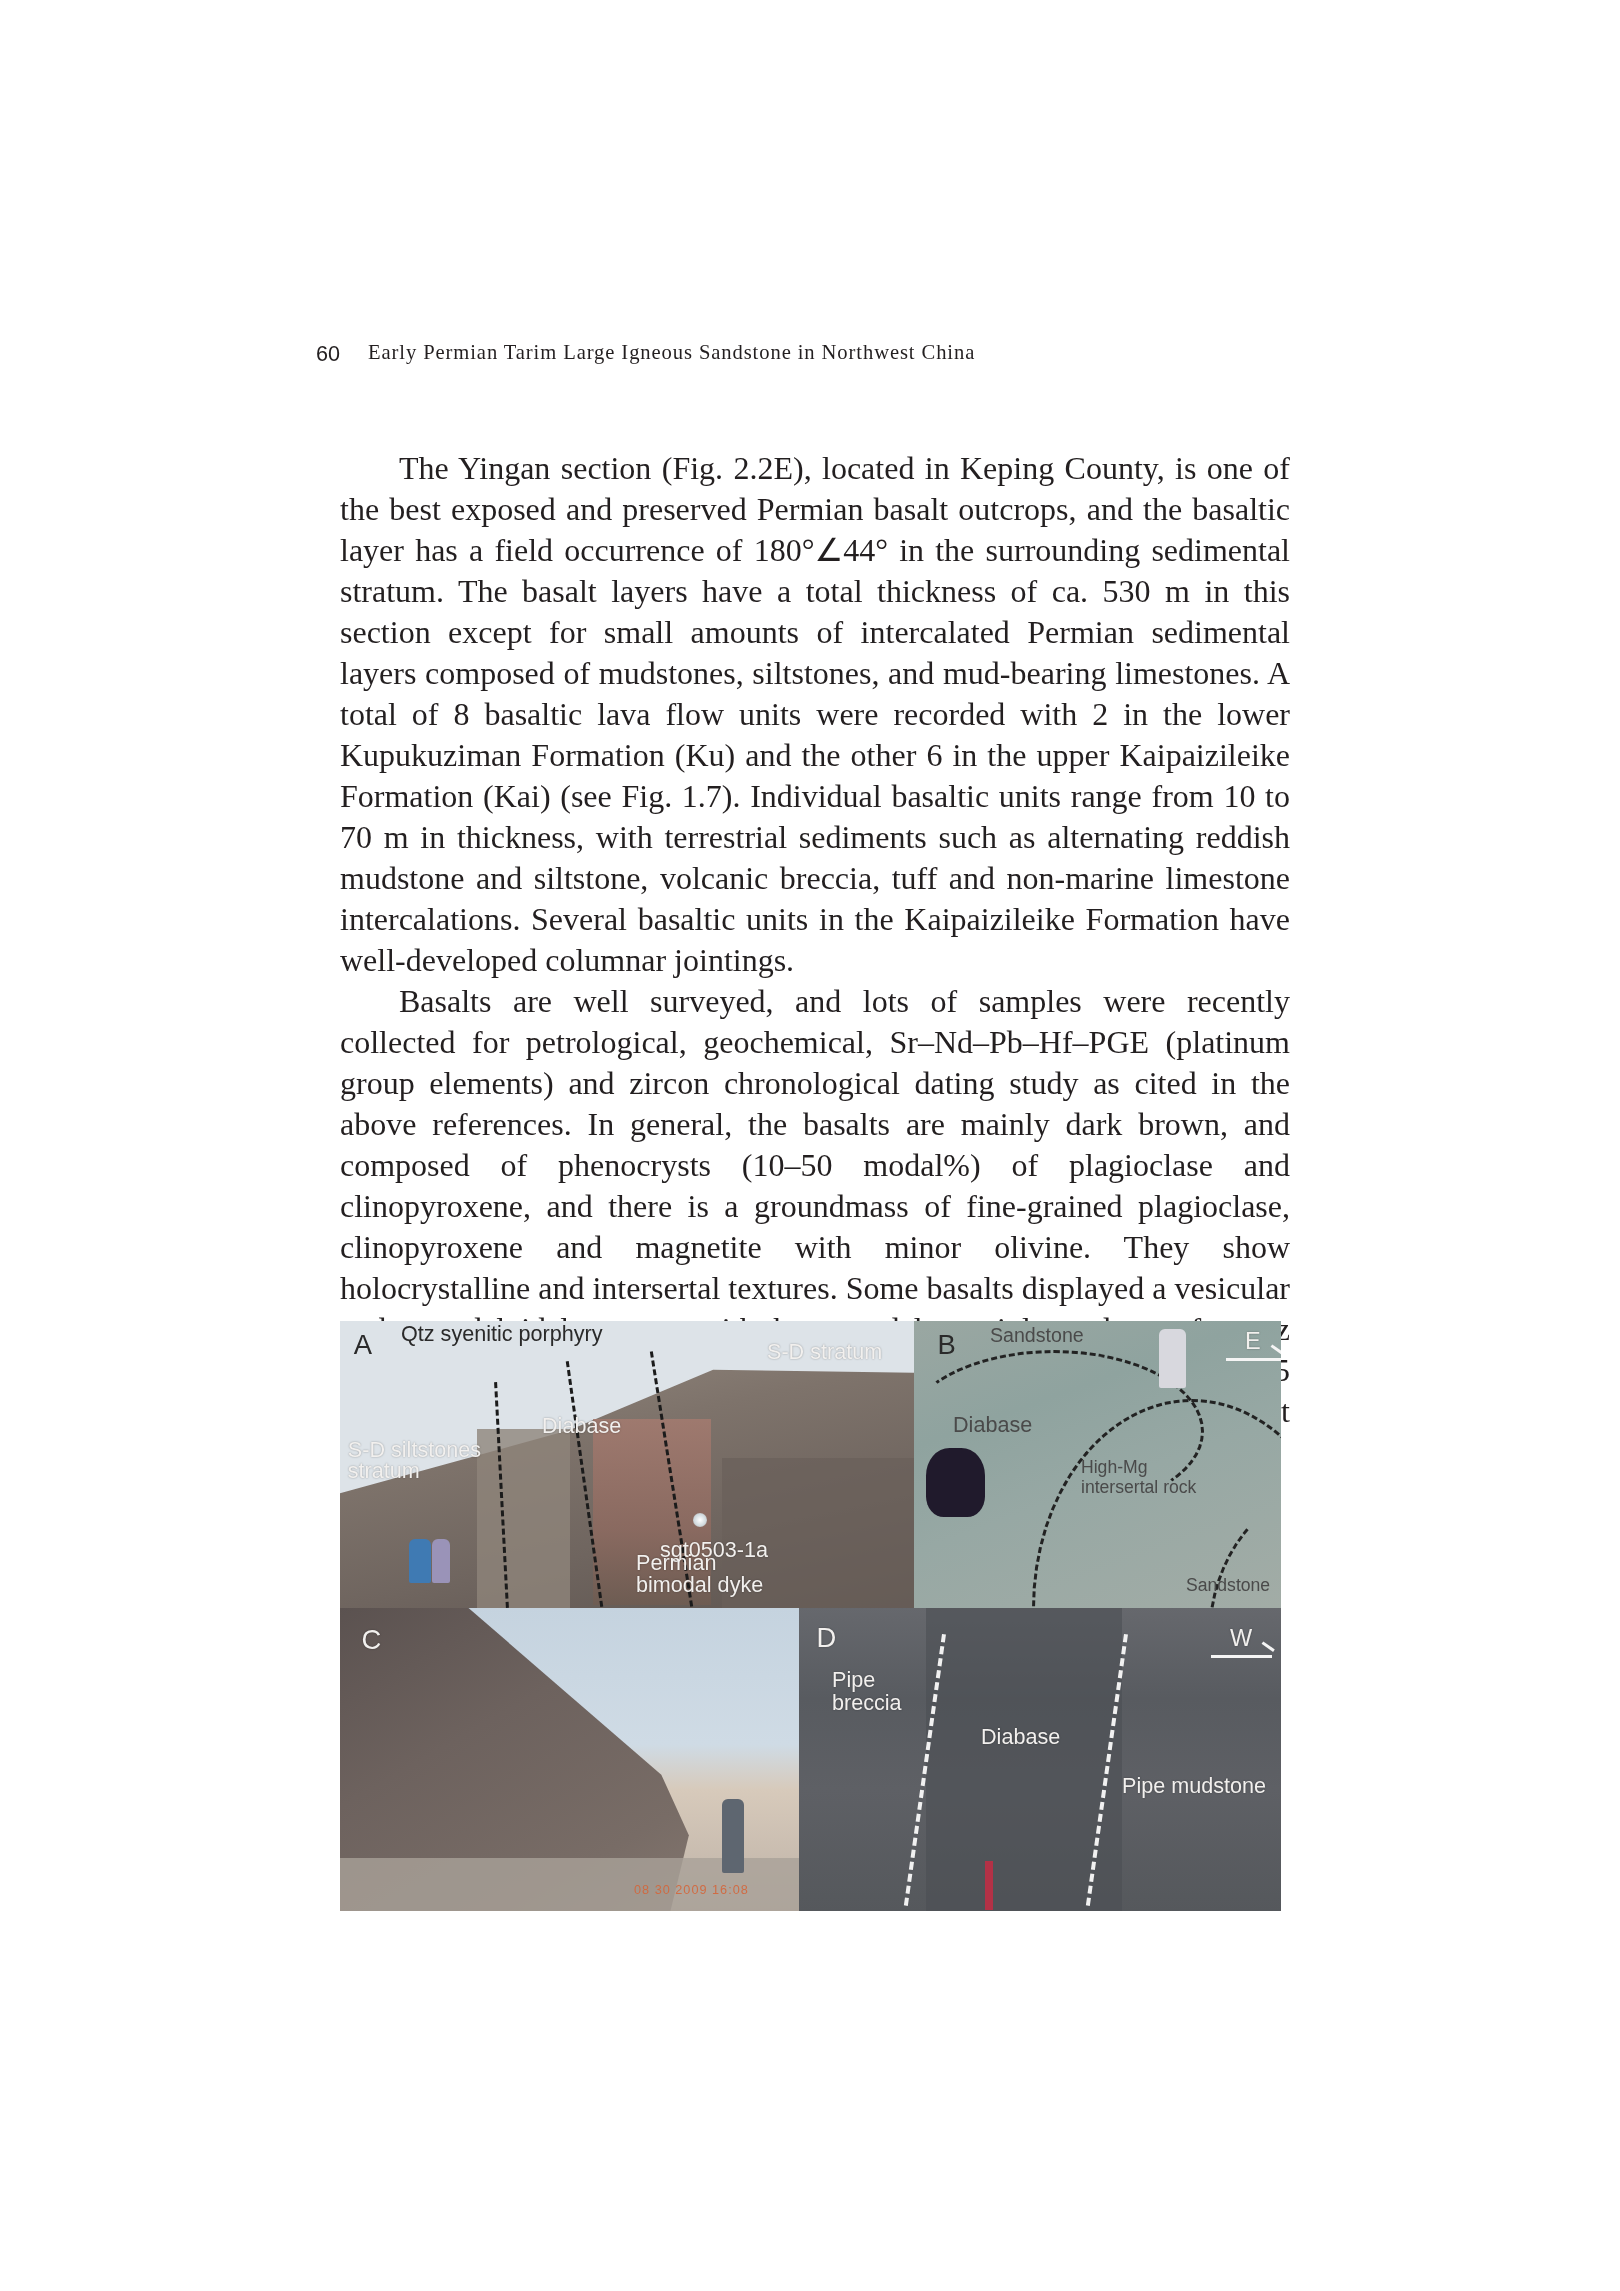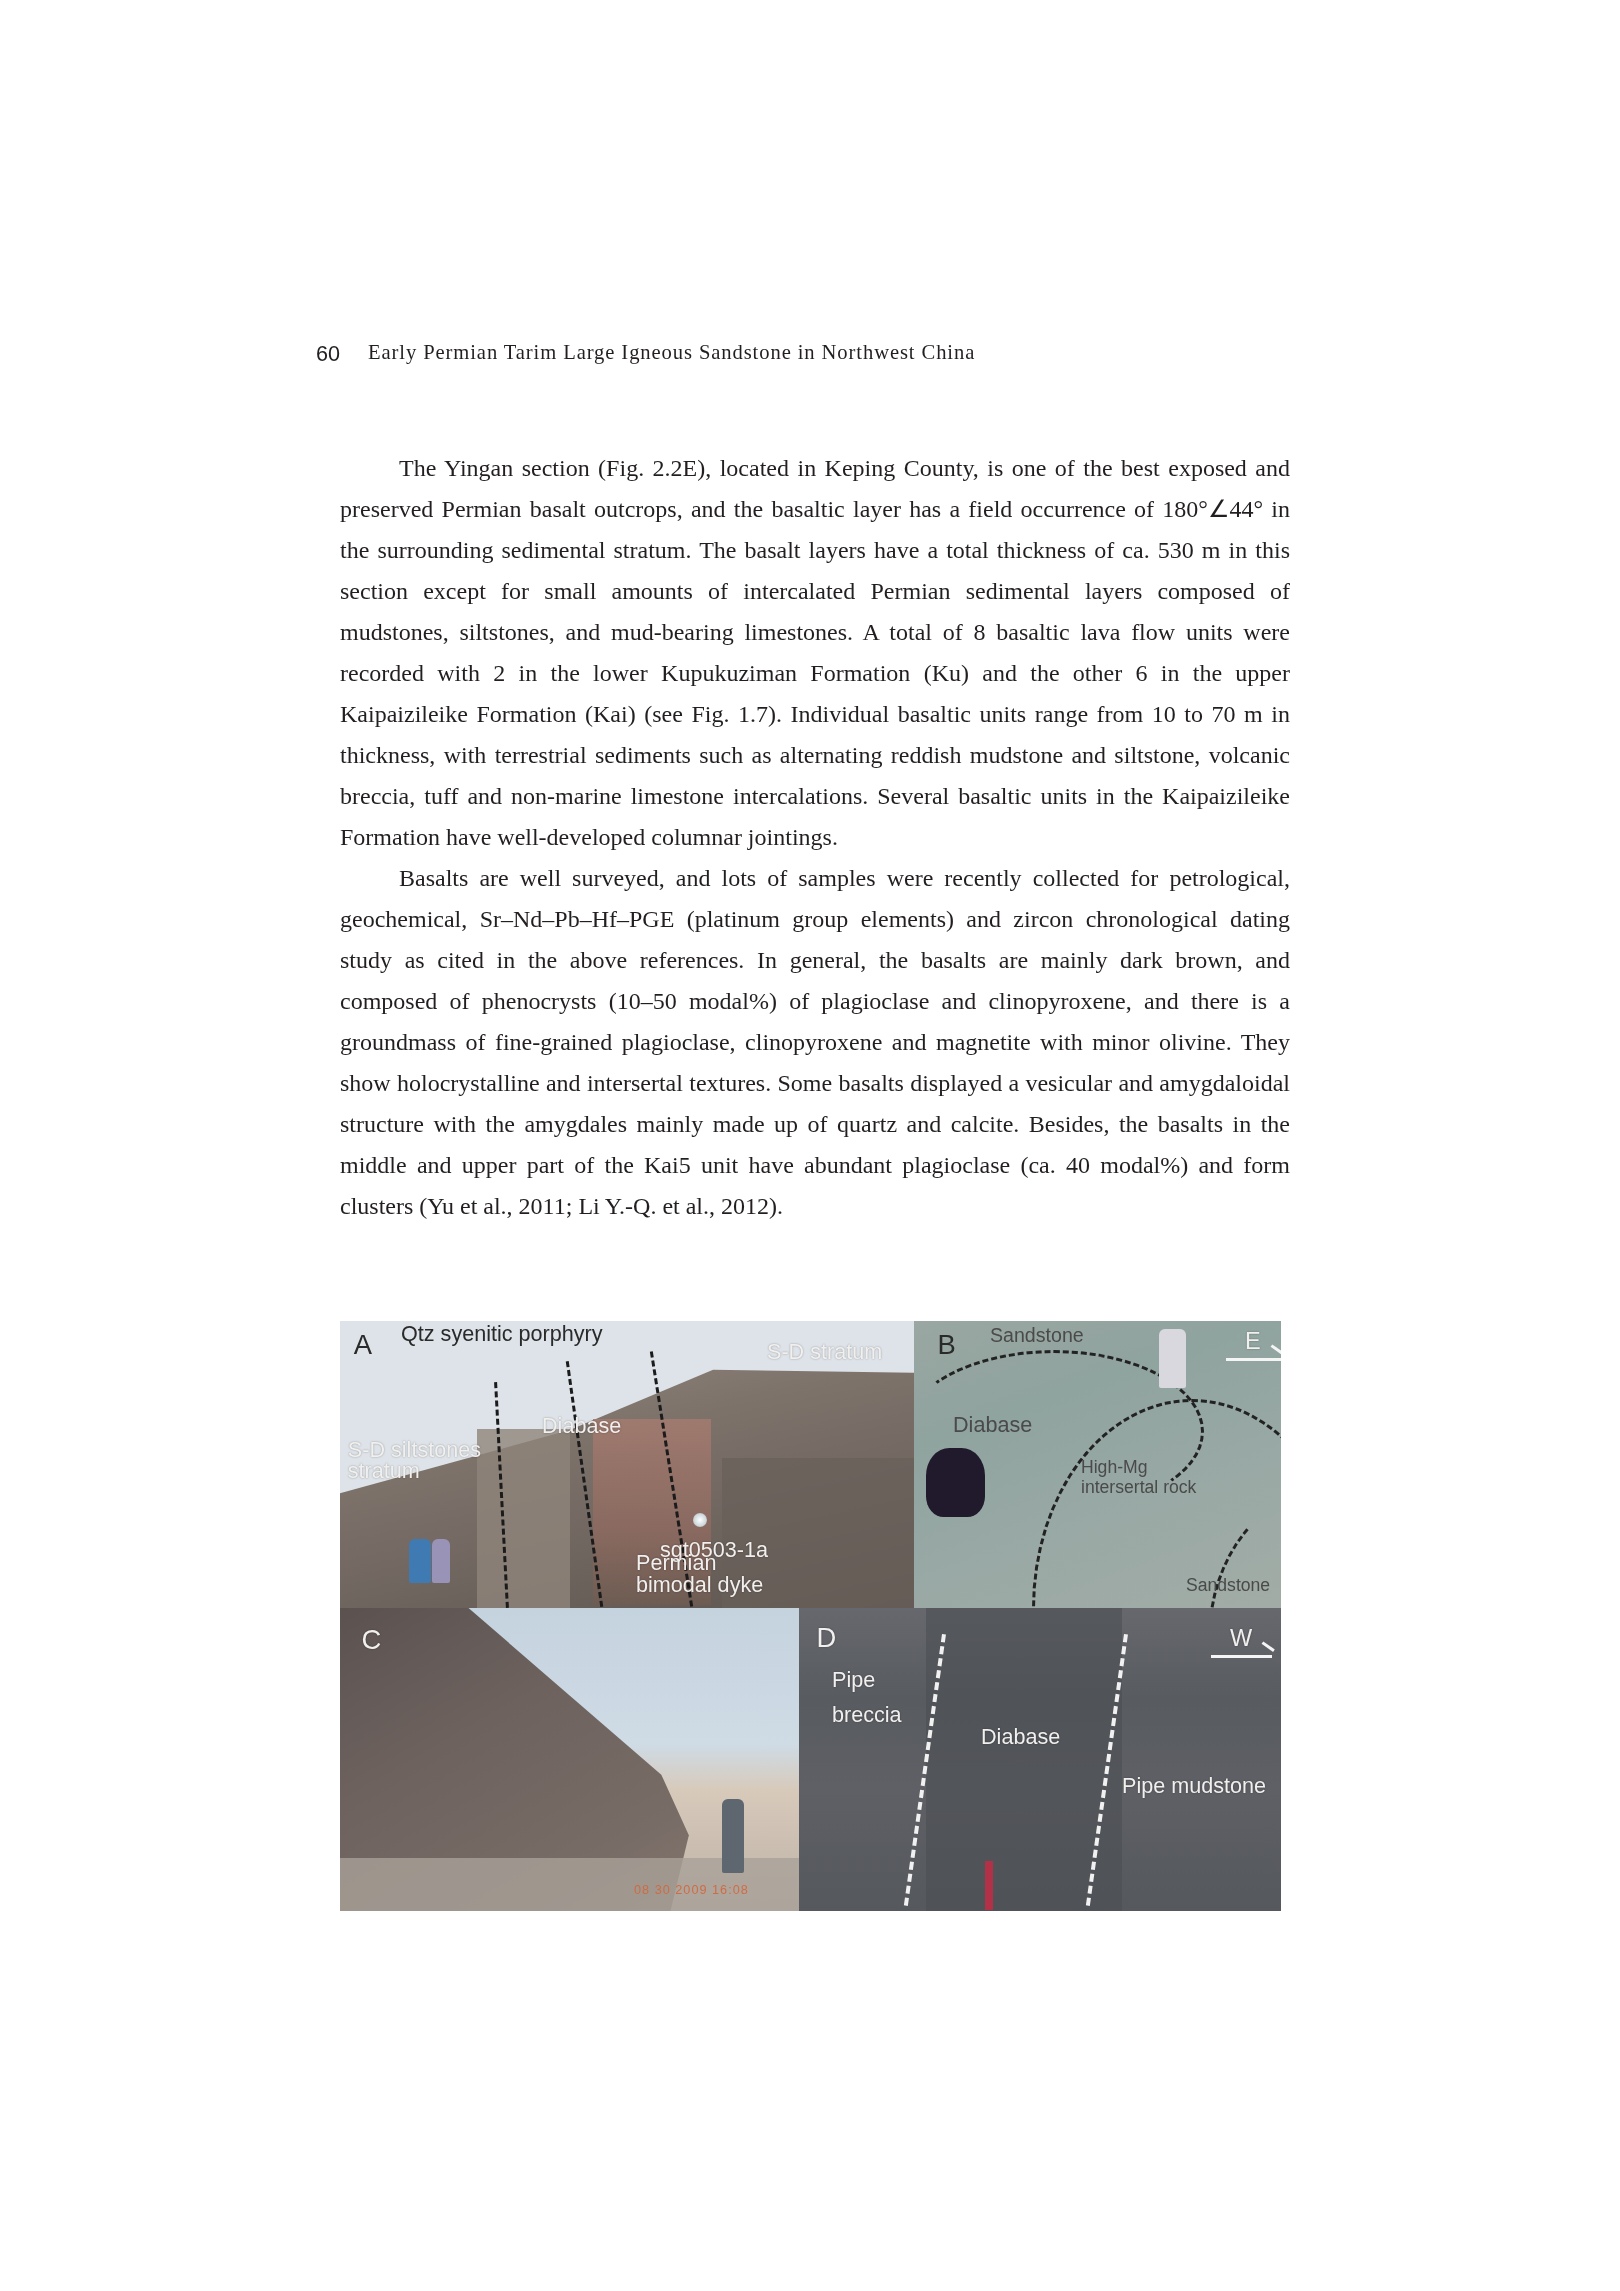--- a/index.html
+++ b/index.html
@@ -6,21 +6,21 @@
   body {
     width: 1620px; height: 2292px; position: relative; overflow: hidden;
     background: #ffffff; color: #231f20;
   }
   .running-head { position: absolute; left: 316px; top: 339px; height: 29px; white-space: nowrap; }
   .page-num { font-family: "Liberation Sans", sans-serif; font-size: 21.6px; position: absolute; left: 0; top: 2px; color: #231f20; }
   .head-title { font-family: "Liberation Serif", serif; font-size: 20.6px; letter-spacing: 0.9px; position: absolute; left: 52px; top: 2px; color: #231f20; }
 
   .body-text {
     position: absolute; left: 340px; top: 448px; width: 950px;
-    font-family: "Liberation Serif", serif; font-size: 24px; line-height: 41px;
+    font-family: "Liberation Serif", serif; font-size: 32px; line-height: 41px;
     text-align: justify; color: #231f20;
   }
   .body-text p { margin: 0; text-indent: 59px; }
 
   .figure { position: absolute; left: 340px; top: 1321px; width: 941px; height: 590px; overflow: hidden; }
   .panel { position: absolute; overflow: hidden; }
   .panel .lbl { position: absolute; font-family: "Liberation Sans", sans-serif; white-space: nowrap; line-height: 1.05; }
   .lbl.white { color: #f2f0ee; text-shadow: 0 0 2px rgba(0,0,0,0.35); }
   .lbl.dark { color: #2a2a2a; }
   .lbl.grey { color: #4a4a4a; }
@@ -131,20 +131,20 @@
   </div>
 
   <div class="panel" id="panel-d">
     <div class="mid"></div>
     <div class="wdash" style="left:143px;top:25.5px;height:274px;transform:rotate(8deg);"></div>
     <div class="wdash" style="left:325px;top:25.5px;height:274px;transform:rotate(8deg);"></div>
     <div class="hammer"></div>
 
     <span class="lbl white letter" style="left:17.6px;top:15.7px;">D</span>
     <span class="lbl white txt" style="left:33px;top:61px;">Pipe</span>
-    <span class="lbl white txt" style="left:33px;top:84px;margin-top:12px;">breccia</span>
+    <span class="lbl white txt" style="left:33px;top:84px;">breccia</span>
     <span class="lbl white txt" style="left:182px;top:118px;">Diabase</span>
     <span class="lbl white txt" style="left:323px;top:167px;">Pipe mudstone</span>
     <span class="lbl white letter" style="left:431px;top:17.6px;font-size:23.5px;">W</span>
     <div class="arrow" style="left:412px;top:47px;width:61px;"></div>
   </div>
 </div>
 
 
 </body></html>

